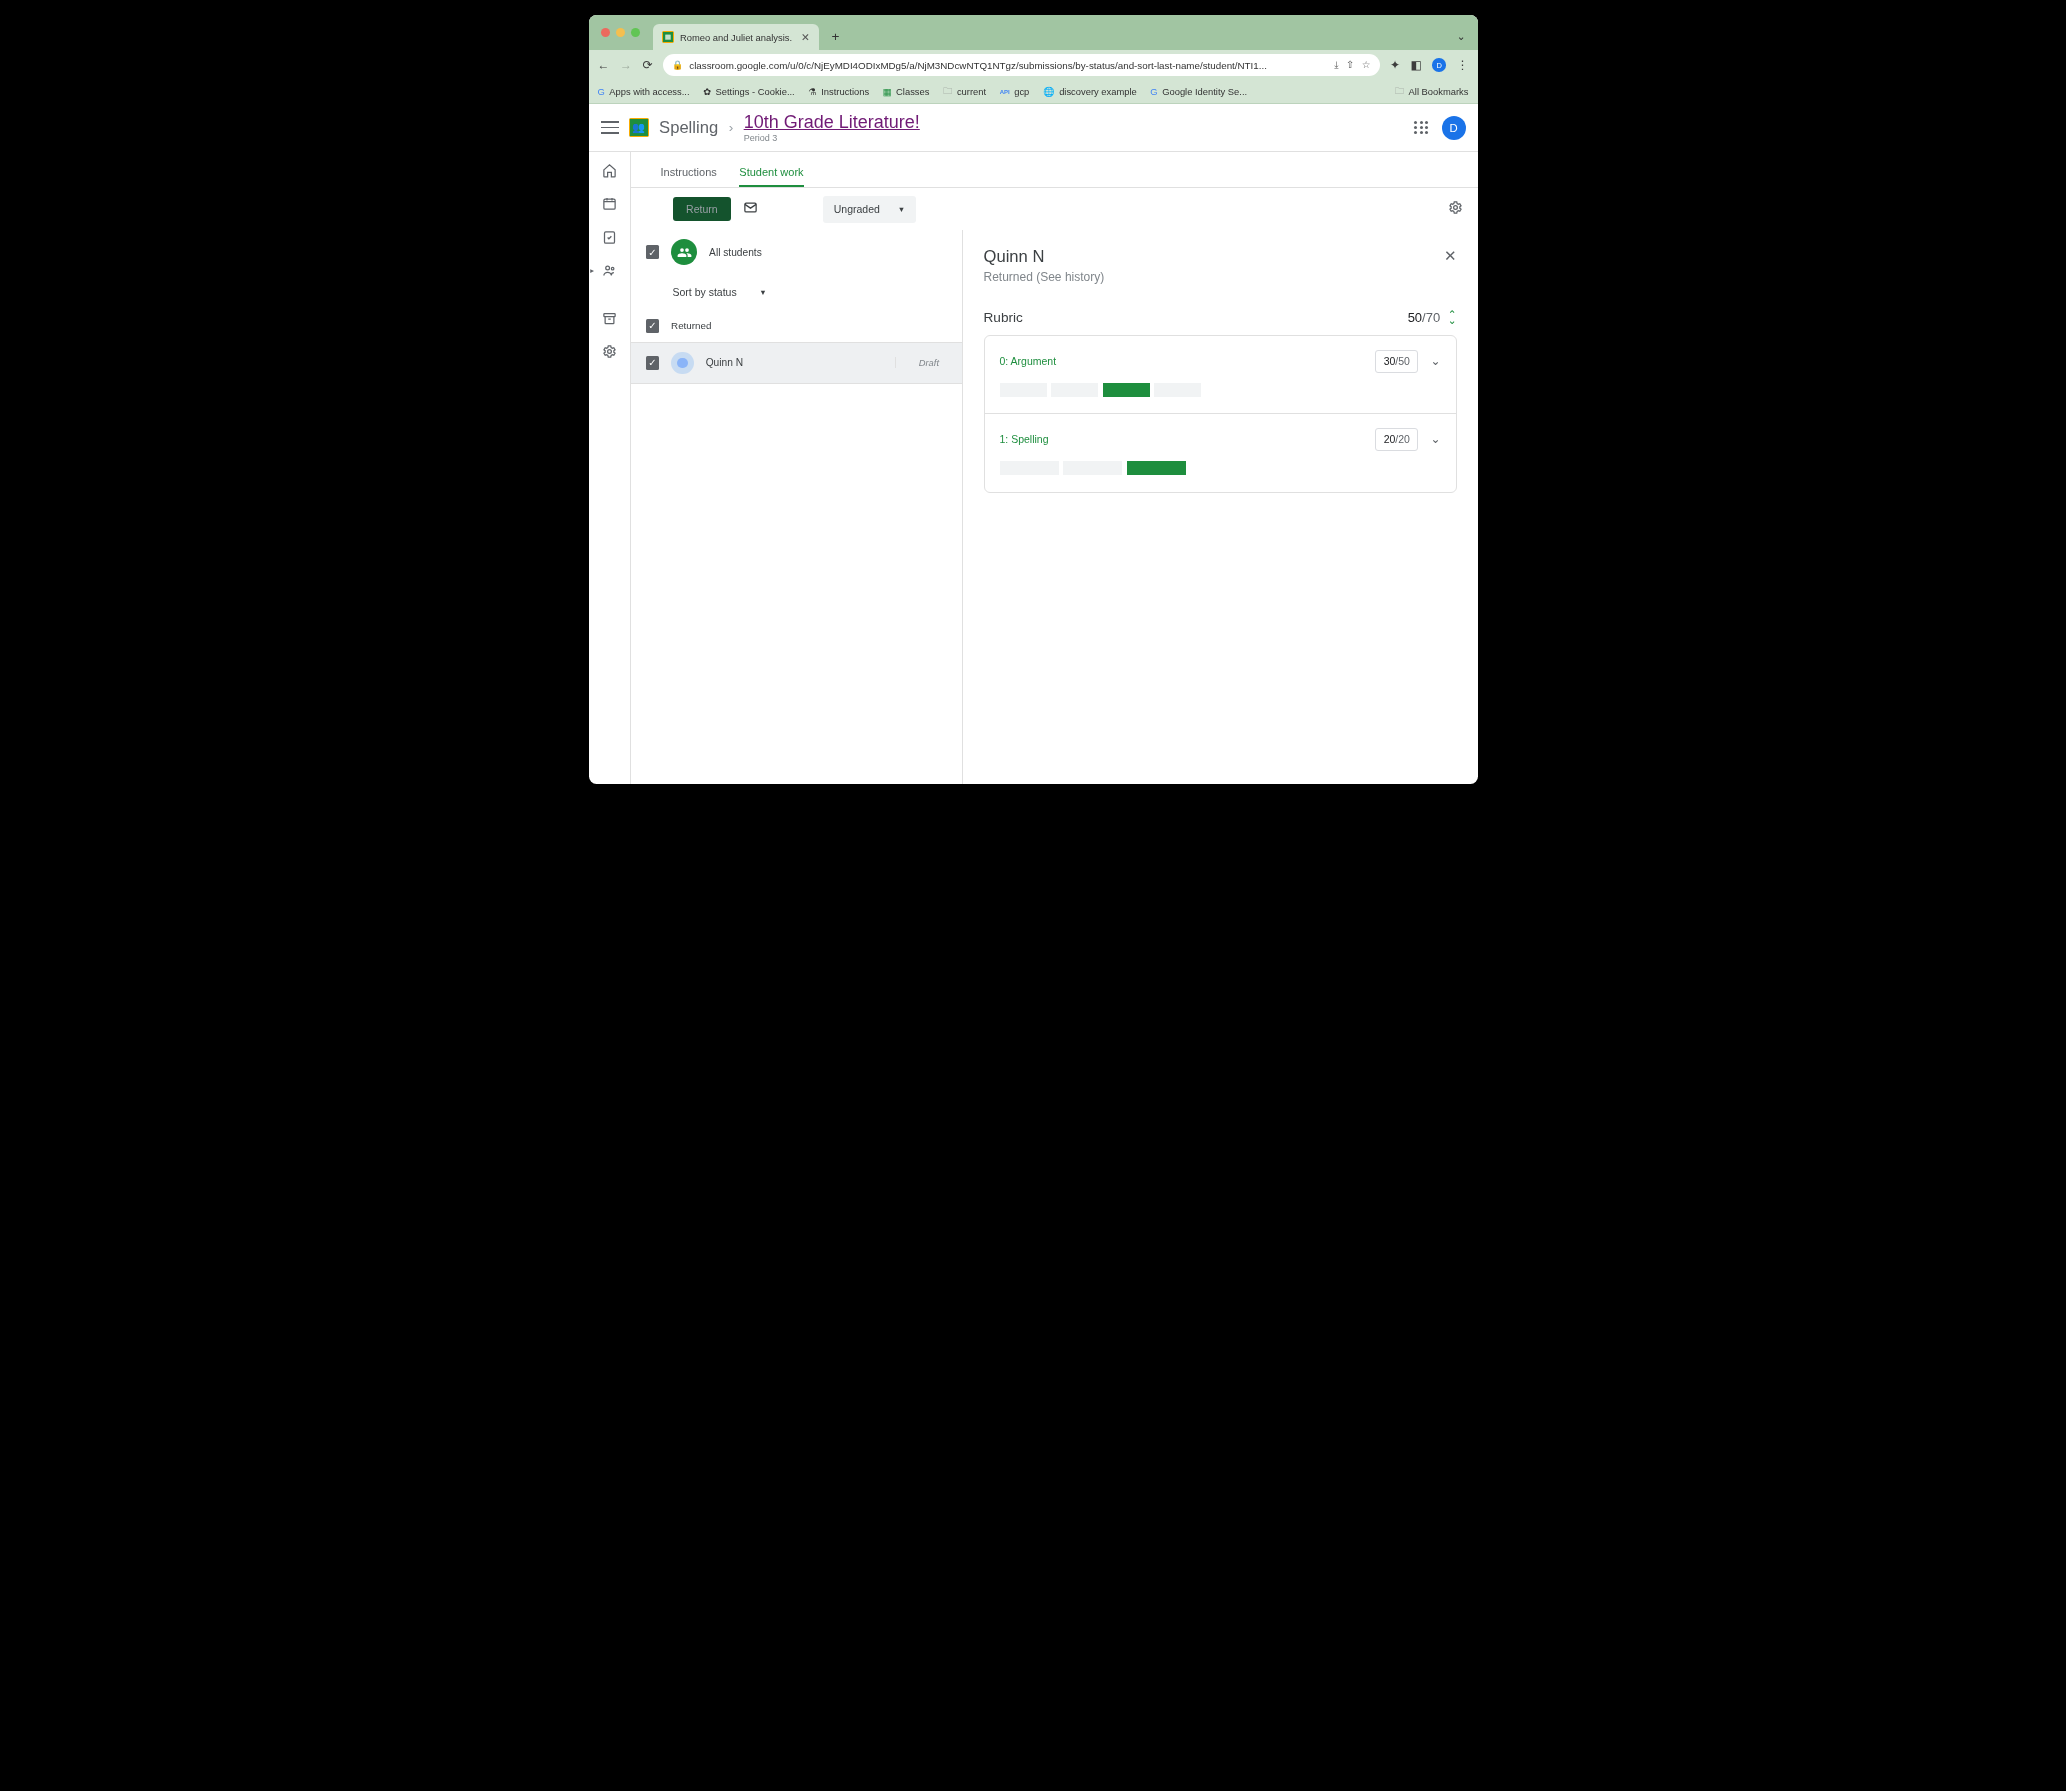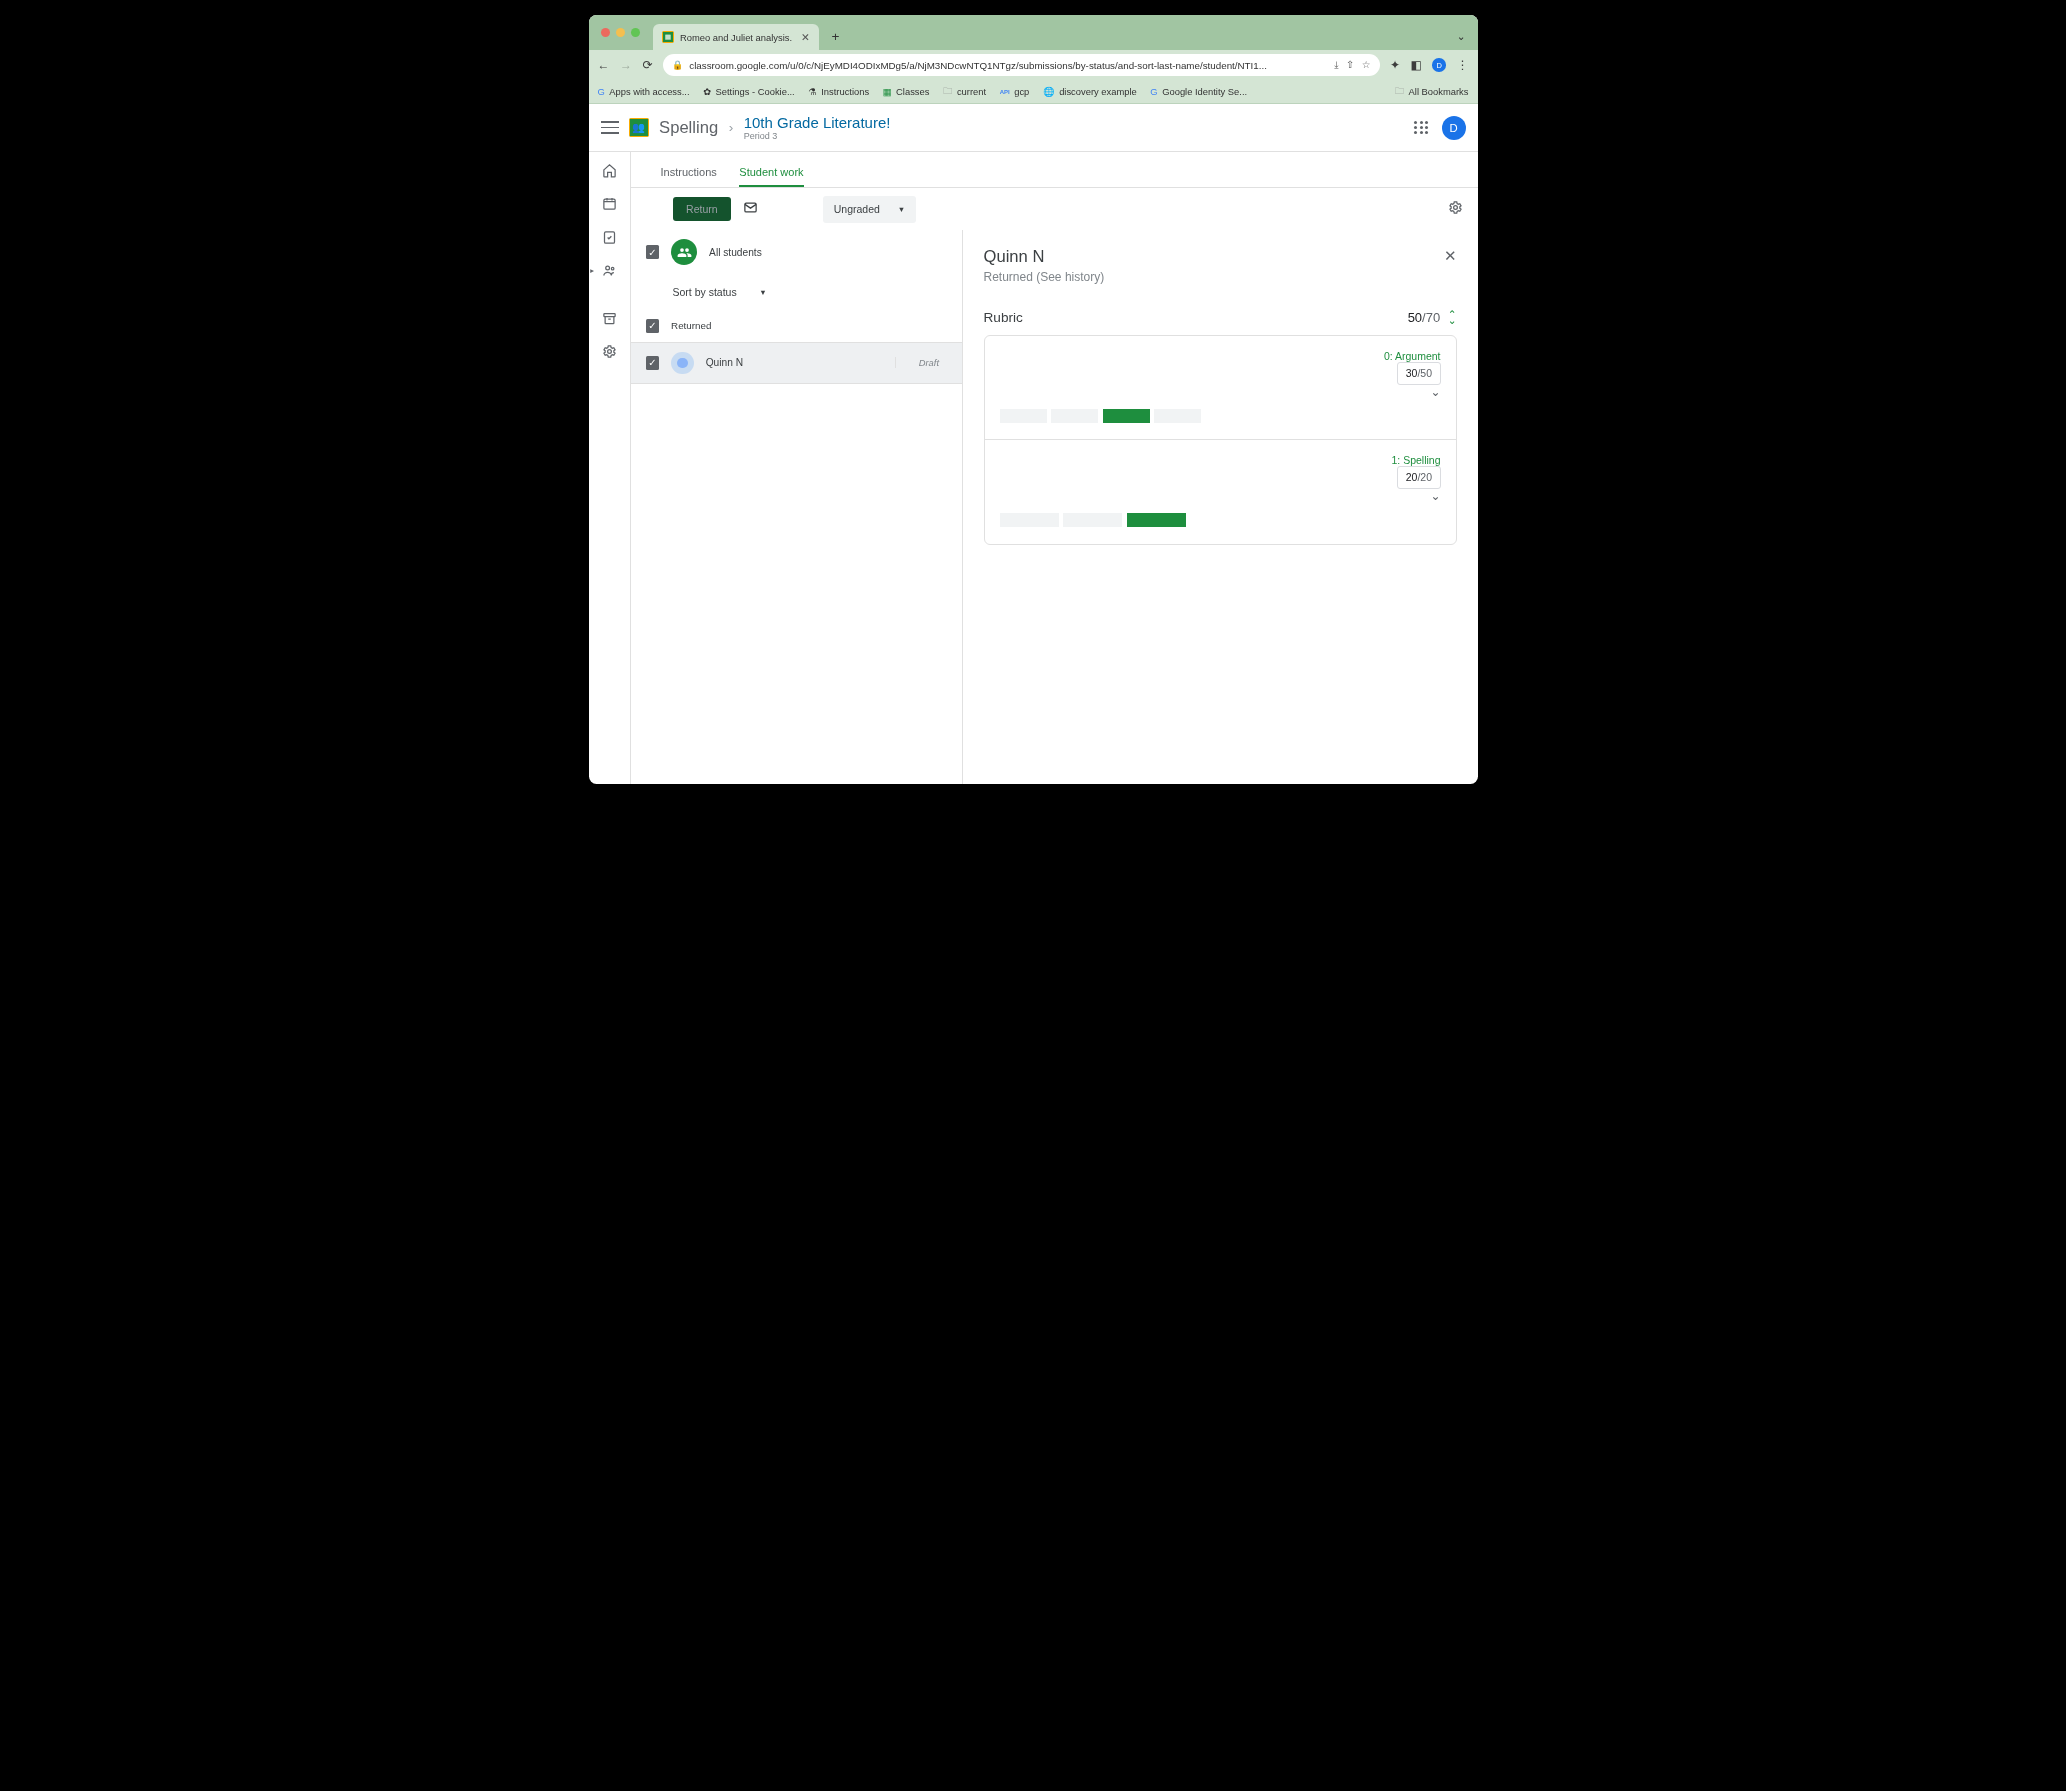--- a/index.html
+++ b/index.html
@@ -27,21 +27,21 @@
   .bookmarks .spacer { flex:1; }
   .avatar-sm { width:13.6px; height:13.6px; border-radius:50%; background:#1a73e8; color:#fff; font-size:7.5px; display:flex;align-items:center;justify-content:center; }
   
   .app-header { height: 48px; border-bottom:0.8px solid #e0e0e0; display:flex; align-items:center; padding:0 12px; gap:10.5px;}
   .hamburger { width:18px; height:18px; display:flex; flex-direction:column; justify-content:center; gap:3.8px;}
   .hamburger span{ height:1.5px; background:#5f6368;}
   .logo-box { width:19.6px; height:19.6px; background:#1e8e3e; border:1.5px solid #f9ab00; display:flex;align-items:center;justify-content:center; color:#fff; font-size:10.5px; border-radius:1.5px;}
   .app-name { font-size:16.6px; color:#5f6368; }
   .crumb-chev { color:#9aa0a6; font-size:13.6px;}
   .course { display:flex; flex-direction:column;}
-  .course-title { font-size:15px; color:#0369a1;}
+  .course-title { font-size:18px; color:#701a75;text-decoration:underline;}
   .course-sub { font-size:9px; color:#80868b;}
   .header-right { margin-left:auto; display:flex; align-items:center; gap:13.6px;}
   .apps-grid { display:grid; grid-template-columns:repeat(3,3px); grid-template-rows:repeat(3,3px); gap:2.3px;}
   .apps-grid span { width:3px; height:3px; background:#5f6368; border-radius:50%;}
   .profile { width:24px; height:24px; border-radius:50%; background:#1a73e8; color:#fff; display:flex;align-items:center;justify-content:center; font-size:11.3px;}
   
   .content { flex:1; display:flex; overflow:hidden;}
   .leftnav { width:42px; border-right:0.8px solid #e0e0e0; display:flex; flex-direction:column; align-items:center; padding-top:10.5px; gap:16.6px; color:#5f6368;}
   .leftnav .ni { width:16.6px; height:16.6px; display:flex; align-items:center; justify-content:center; font-size:13.6px; position:relative;}
   .leftnav .expander { position:absolute; left:-1.5px; font-size:7.5px; color:#5f6368;}
@@ -74,21 +74,21 @@
   .sname { font-size:16.6px; color:#3c4043;}
   .sstatus { font-size:12px; color:#80868b; margin-top:3px;}
   .rubric-header { margin-top:26px; display:flex; align-items:center;}
   .rubric-title { font-size:13.6px; color:#3c4043;}
   .rubric-score { margin-left:auto; font-size:13px; color:#202124;}
   .rubric-score .max { color:#5f6368;}
   .sortv { margin-left:7.5px; color:#1e8e3e; font-size:10.5px; display:flex; flex-direction:column; line-height:6px;}
   .criteria { border:0.8px solid #e0e0e0; border-radius:6px; margin-top:10.5px;}
   .crit { padding:13.6px 15px 16.6px; border-bottom:0.8px solid #e0e0e0;}
   .crit:last-child{ border-bottom:none;}
-  .crit-top { display:flex; align-items:flex-end;flex-direction:column;}
+  .crit-top { display:flex; align-items:center;}
   .crit-name { font-size:10.5px; color:#1e8e3e; font-weight:500;}
   .crit-score { margin-left:auto; border:0.8px solid #dadce0; border-radius:3px; padding:4.5px 7.5px; font-size:10.5px; color:#202124;}
   .crit-score .max{ color:#5f6368;}
   .crit-chev { margin-left:12px; color:#5f6368; font-size:12px;}
   .levels { display:flex; gap:4.5px; margin-top:10.5px;}
   .lvl { height:13.6px; flex:0 0 auto; width:47px; background:#f1f3f4;}
   .lvl.w70{ width:59px;}
   .lvl.sel{ background:#1e8e3e;}
   .commentbar { border-top:0.8px solid #e0e0e0; height:47px; display:flex; align-items:center; padding:0 16.6px; gap:10.5px;}
   .cm-input { flex:1; border:0.8px solid #dadce0; border-radius:16.6px; height:27px; padding:0 13.6px; font-size:9.8px; color:#80868b; display:flex;align-items:center;}

